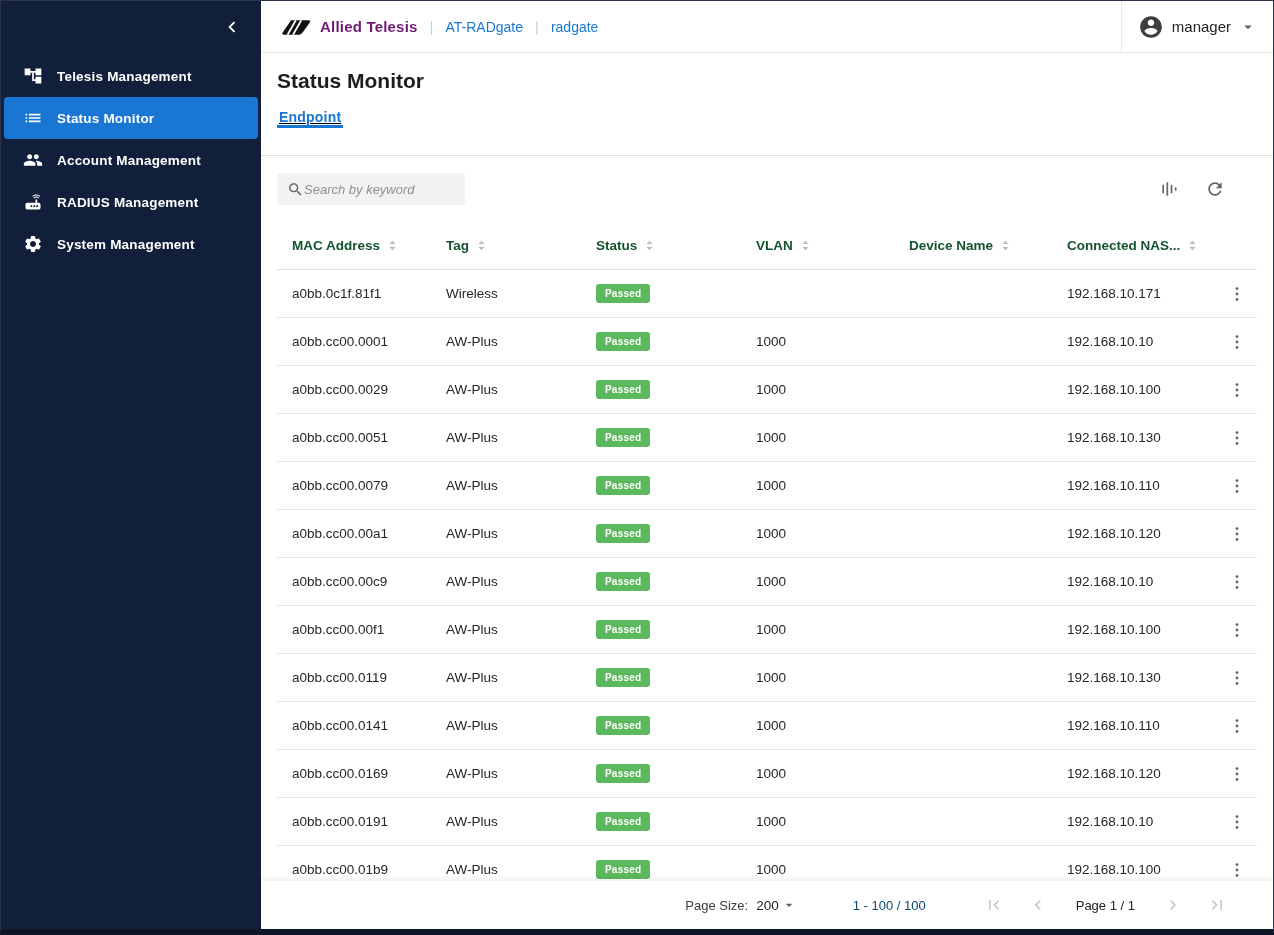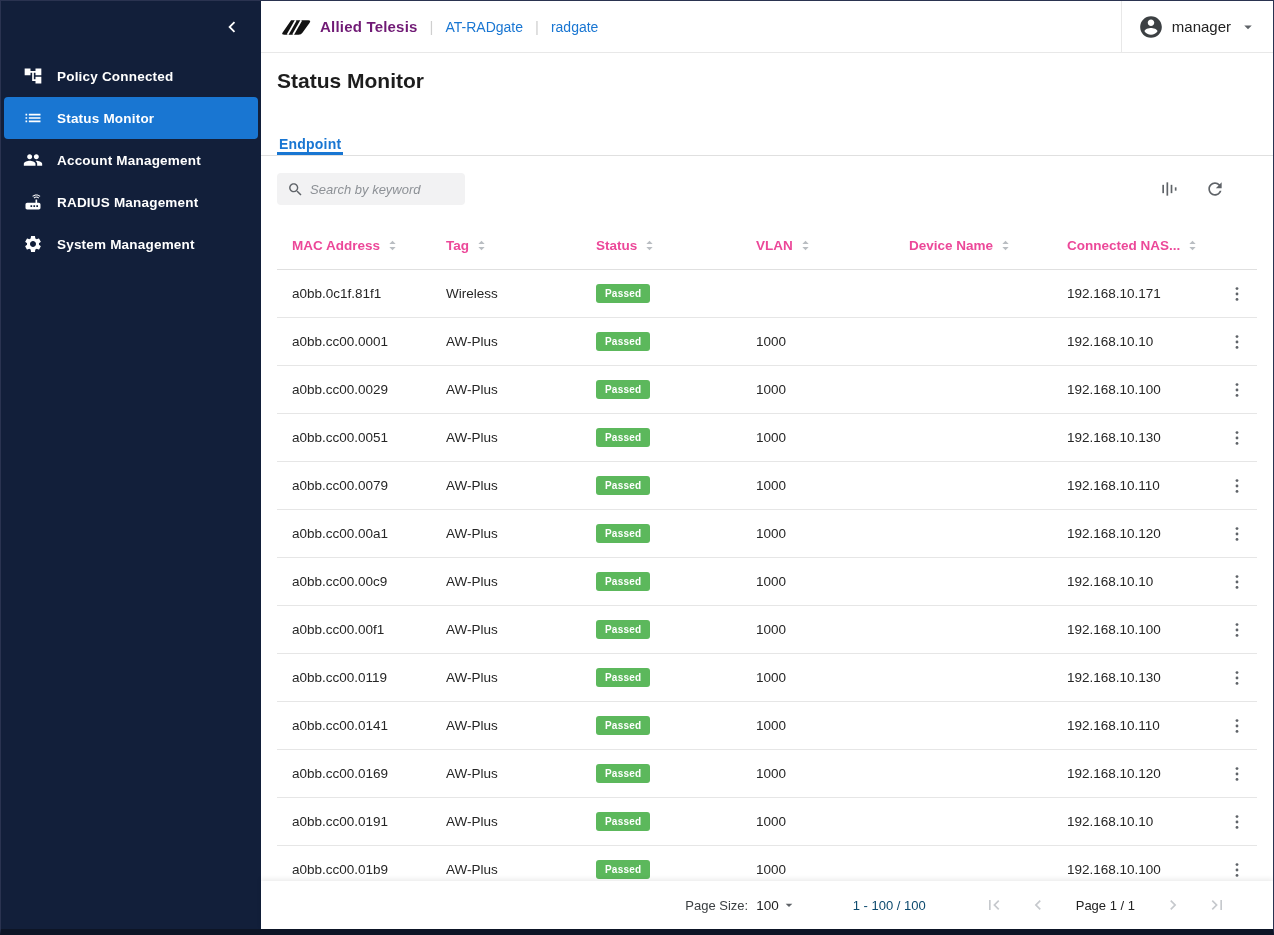--- a/index.html
+++ b/index.html
@@ -25,34 +25,34 @@
   .topbar { height:52px; flex:0 0 52px; display:flex; align-items:center; border-bottom:1px solid #e8e8e8; padding-left:10px; }
   .logo { display:flex; margin: 0 7px 0 6px; }
   .brand-text { font-weight:700; font-size:15px; color:#701a75; letter-spacing:.2px; }
   .crumb-sep { color:#cfcfcf; font-size:15px; margin:0 12px; }
   .crumb { color:var(--accent); font-size:14px; font-weight:500; text-decoration:none; cursor:pointer; }
   .user { margin-left:auto; height:100%; border-left:1px solid #e8e8e8; display:flex; align-items:center; gap:8px; padding:0 16px; cursor:pointer; }
   .user-name { font-size:15px; color:#222; }
   
   .title-row { height:56px; flex:0 0 56px; display:flex; align-items:center; padding:0 16px; }
   .title-row h1 { font-size:21px; font-weight:700; color:#1d1d1d; }
-  .tabs-row { height:47px; flex:0 0 47px; display:flex; align-items:flex-end; padding:0 16px; border-bottom:1px solid #e0e0e0; }
+  .tabs-row { height:47px; flex:0 0 47px; display:flex; align-items:flex-start; padding:0 16px; border-bottom:1px solid #e0e0e0;text-decoration:underline; }
   .tab { display:flex; align-items:center; padding:0 2px; color:var(--accent); font-size:14px; font-weight:600; letter-spacing:.2px; border-bottom:3px solid var(--accent); cursor:pointer; }
   
   .toolbar { height:66px; flex:0 0 66px; display:flex; align-items:center; padding:0 16px; }
-  .search-box { width:188px; height:32px; background:#f2f2f3; border-radius:4px; display:flex; align-items:center; gap:6px; padding:0 10px; }
+  .search-box { width:188px; height:32px; background:#f2f2f3; border-radius:4px; display:flex; align-items:center; padding:0 10px; }
   .search-box input { border:none; outline:none; background:transparent; width:100%; font-size:13px; color:#333; font-family:"Liberation Sans", sans-serif; }
   .search-box input::placeholder { font-style:italic; color:#8d9196; }
   .toolbar-icons { margin-left:auto; margin-right:30px; display:flex; align-items:center; gap:22px; }
   .icon-btn { background:none; border:none; cursor:pointer; display:flex; padding:2px; color:#5f6368; }
   
   .table-wrap { flex:1; min-height:0; display:flex; flex-direction:column; overflow:hidden; padding:0 16px; }
   .thead, .tr { display:grid; grid-template-columns:154px 150px 160px 153px 158px 158px 1fr; padding-left:15px; align-items:center; }
   .thead { height:48px; flex:0 0 48px; border-bottom:1px solid #e0e0e0; }
-  .th { display:flex; align-items:flex-end; gap:5px; font-size:13.5px; font-weight:700; color:#ec4899; cursor:pointer; }
+  .th { display:flex; align-items:flex-end; gap:5px; font-size:13.5px; font-weight:700; color:#14532d; cursor:pointer; }
   .sort-icon { display:flex; color:#b9bdc2; }
   .tbody { flex:1; overflow:hidden; }
   .tr { height:48px; border-bottom:1px solid #e6e6e6; font-size:13.5px; color:#262626; }
   .badge { display:inline-block; background:var(--status-passed); color:var(--badge-text); font-size:10px; font-weight:700; padding:4px 9px; border-radius:3px; letter-spacing:.2px; }
   .badge:empty { display:none; }
   .td.actions { display:flex; }
   .kebab { background:none; border:none; cursor:pointer; display:flex; padding:2px; color:#5f6368; }
   
   .pager { height:48px; flex:0 0 48px; background:#fff; box-shadow:0 -2px 5px rgba(0,0,0,.08); display:flex; align-items:center; justify-content:flex-end; gap:56px; padding-right:44px; position:relative; z-index:2; font-size:13px; color:#3c4043; }
   .ps-group { display:flex; align-items:center; gap:8px; }
@@ -77,21 +77,21 @@
         </span>
       </button>
     </div>
     <nav>
   <div class="nav-item">
     <span class="nav-icon">
             <svg viewBox="0 0 24 24" width="20" height="20" fill="currentColor">
               <path d="M22 11V3h-7v3H9V3H2v8h7V8h2v10h4v3h7v-8h-7v3h-2V8h2v3z"></path>
             </svg>
           </span>
-    <span class="nav-label">Policy Connected</span>
+    <span class="nav-label">Telesis Management</span>
   </div>
 
   <div class="nav-item active">
     <span class="nav-icon">
             <svg viewBox="0 0 24 24" width="20" height="20" fill="currentColor">
               <path d="M3 13h2v-2H3v2zm0 4h2v-2H3v2zm0-8h2V7H3v2zm4 4h14v-2H7v2zm0 4h14v-2H7v2zM7 7v2h14V7H7z"></path>
             </svg>
           </span>
     <span class="nav-label">Status Monitor</span>
   </div>
@@ -543,21 +543,21 @@
       </button>
     </div>
   </div>
 </div>
     </div>
 
     <footer class="pager">
       <div class="ps-group">
         <span>Page Size:</span>
         <button class="ps-select">
-          <span>100</span>
+          <span>200</span>
           <span style="display:flex">
             <svg viewBox="0 0 24 24" width="16" height="16" fill="#5f6368">
                 <path d="M7 10l5 5 5-5z"></path>
               </svg>
           </span>
         </button>
       </div>
       <span class="range">1 - 100 / 100</span>
       <div class="nav-btns">
         <button class="pg-btn">

